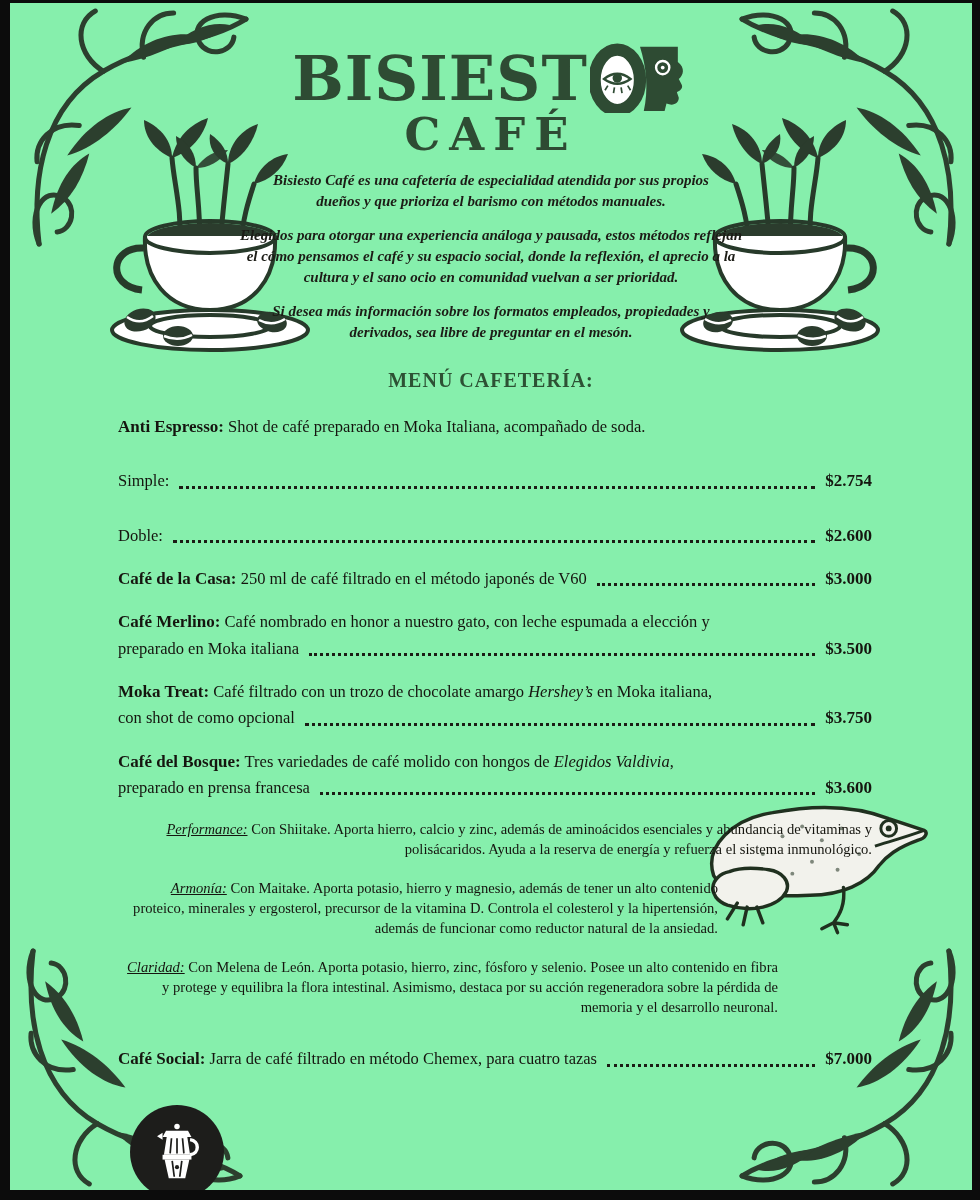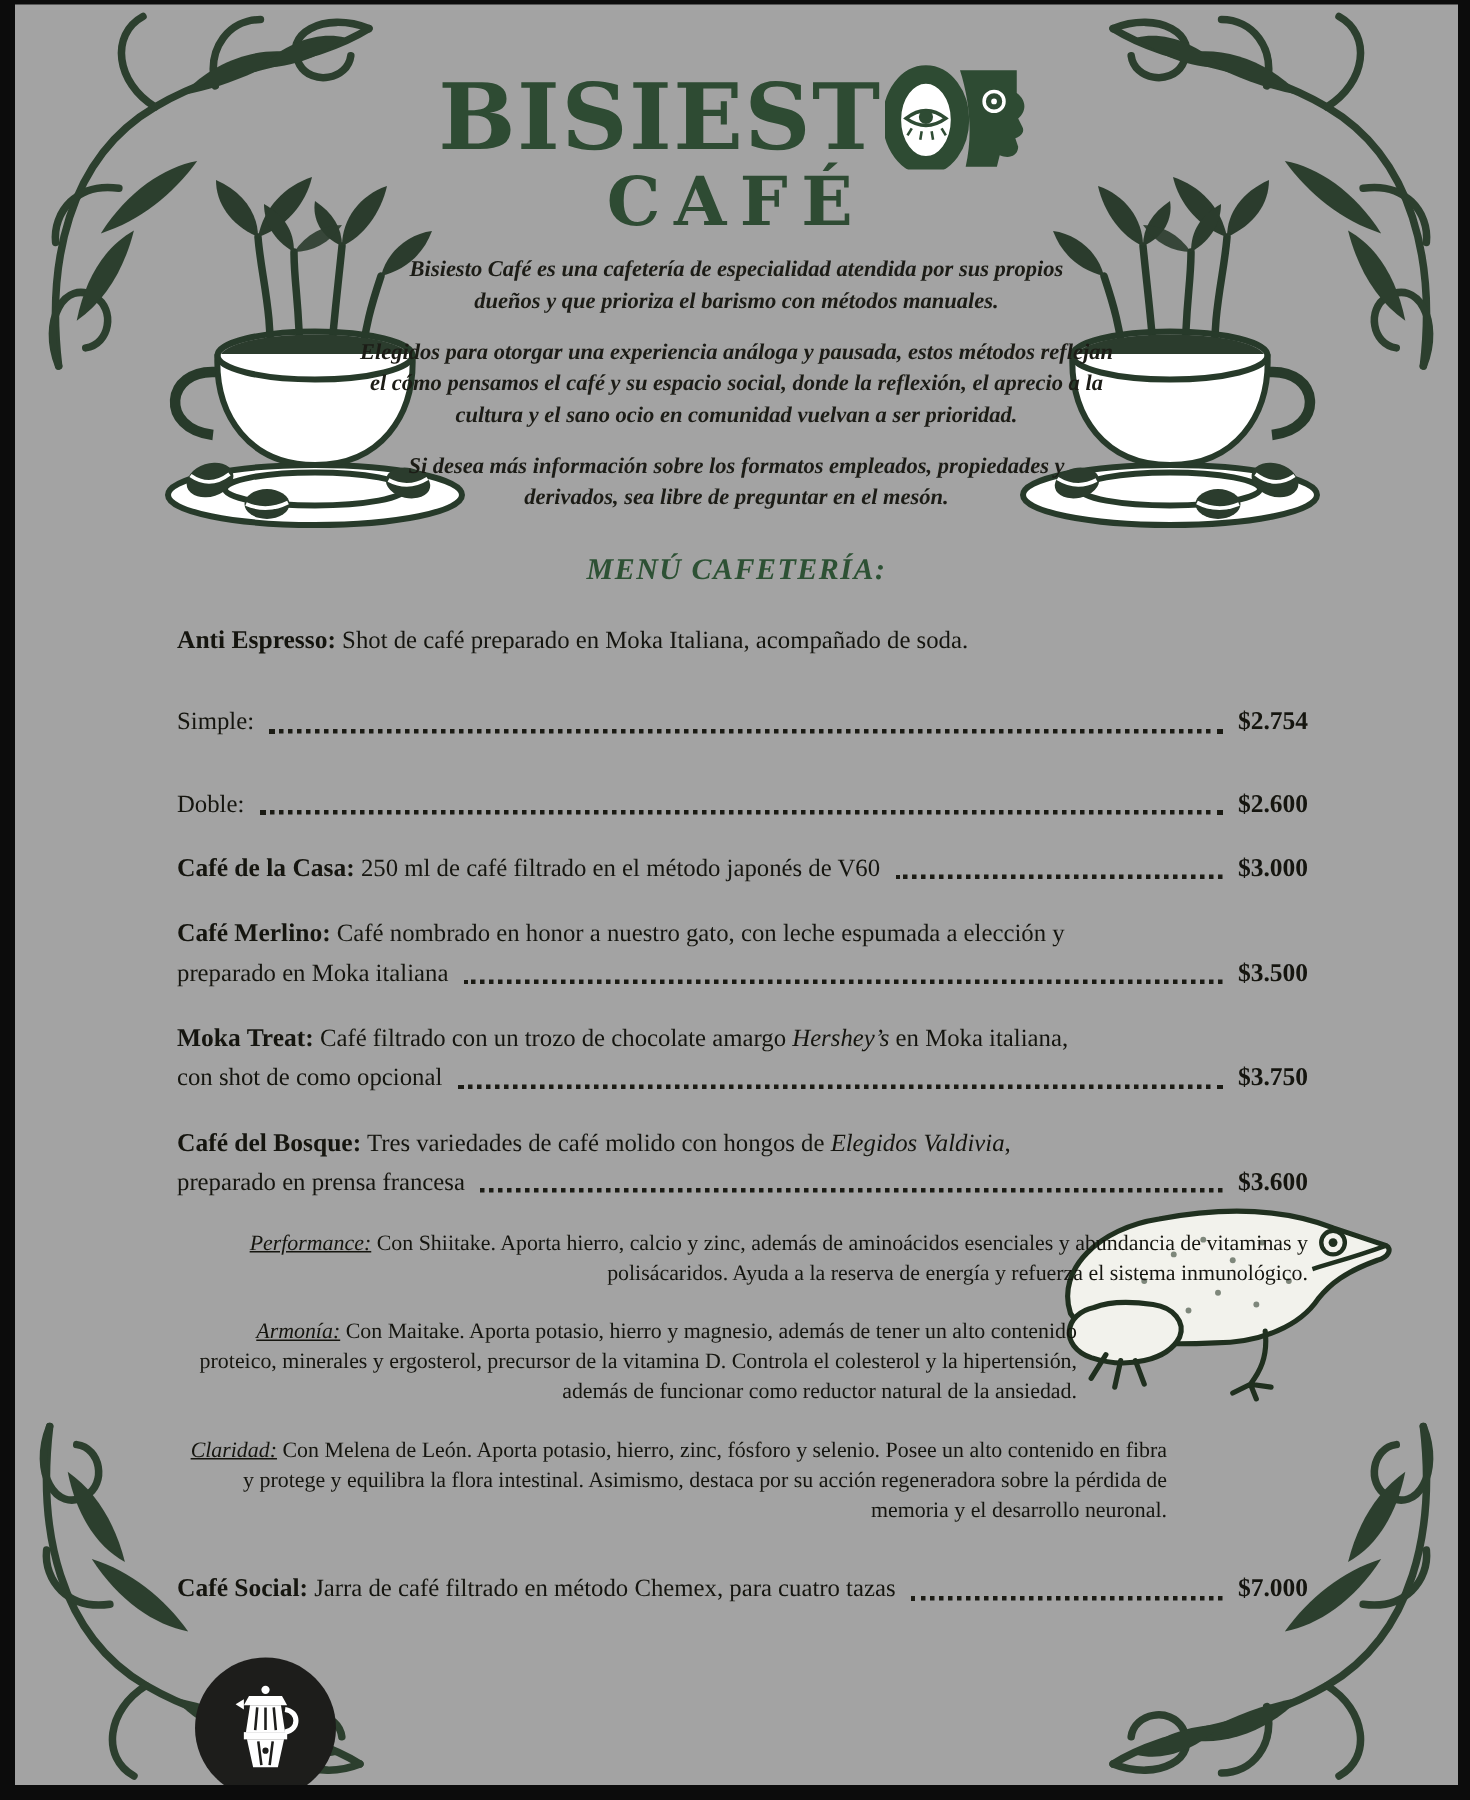--- a/index.html
+++ b/index.html
@@ -3,21 +3,21 @@
 <meta charset="utf-8">
 <style>
   html,body{margin:0;padding:0;}
   body{
     width:980px;height:1200px;position:relative;
     background:#0c0c0c;
     font-family:"Liberation Serif", serif;
   }
   .page{
     position:absolute;left:10px;top:3px;width:962px;height:1187px;
-    background:#a3a3a3;overflow:hidden;
+    background:#86efac;overflow:hidden;
   }
   
   .flourish{position:absolute;width:238px;height:246px;z-index:0;}
   .flourish.tl{left:12px;top:2px;}
   .flourish.tr{right:6px;top:2px;transform:scaleX(-1);}
   .flourish.bl{left:6px;bottom:0px;transform:scaleY(-1);}
   .flourish.br{right:6px;bottom:0px;transform:scale(-1,-1);}
   .cup{position:absolute;width:252px;height:260px;top:95px;z-index:0;}
   .cup.left{left:72px;}
   .cup.right{right:64px;transform:scaleX(-1);}
@@ -32,21 +32,21 @@
   .logo-sub{font-family:"DejaVu Serif",serif;font-weight:700;font-size:45px;
     letter-spacing:9px;line-height:1;margin-top:3px;color:#2e4b33;}
   
   .intro p{font-style:italic;font-weight:700;font-size:15px;line-height:1.4;
     color:#1c1c16;text-align:center;margin:13px auto 0;}
   .intro .p1{max-width:472px;}
   .intro .p2{max-width:505px;}
   .intro .p3{max-width:465px;}
   
   .menu-heading{margin:26px 0 0;text-align:center;color:#2d5134;
-    font-size:20px;font-weight:700;letter-spacing:1px;font-style:italic;}
+    font-size:20px;font-weight:700;letter-spacing:1px;}
   .menu-col{width:754px;margin:22px 0 0 108px;color:#15150f;font-size:16.5px;}
   .item{margin-top:17px;line-height:1.55;}
   .item-name{font-weight:700;font-size:17px;}
   .row{display:flex;align-items:baseline;}
   .row .leader{flex:1 1 auto;border-bottom:3px dotted #1b1b14;
     align-self:flex-end;margin:0 10px 6px 10px;min-width:30px;}
   .row .price{font-weight:700;white-space:nowrap;font-size:17px;}
   .variant{margin-top:28px;}
   .ital{font-style:italic;}
   

